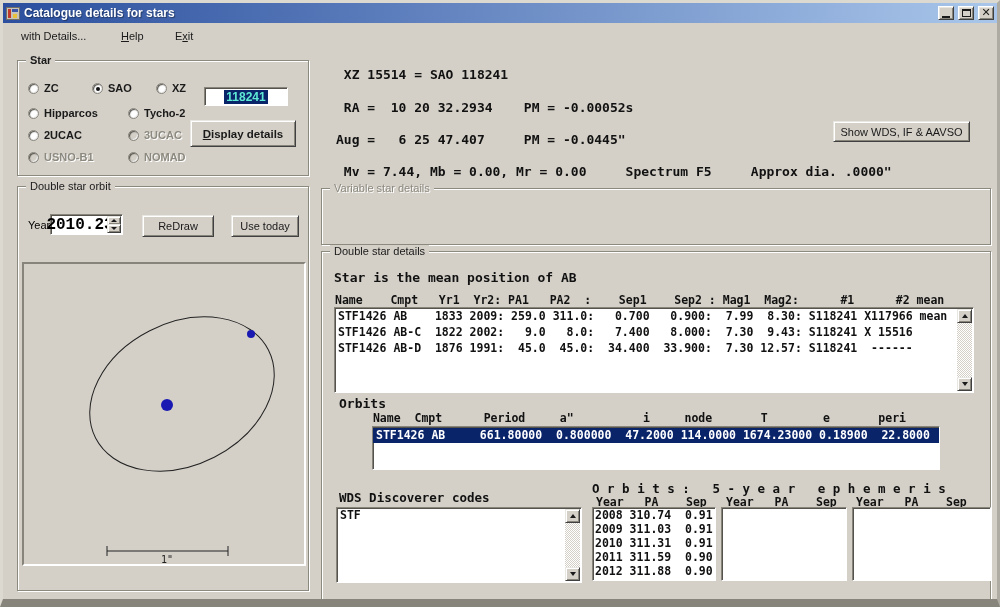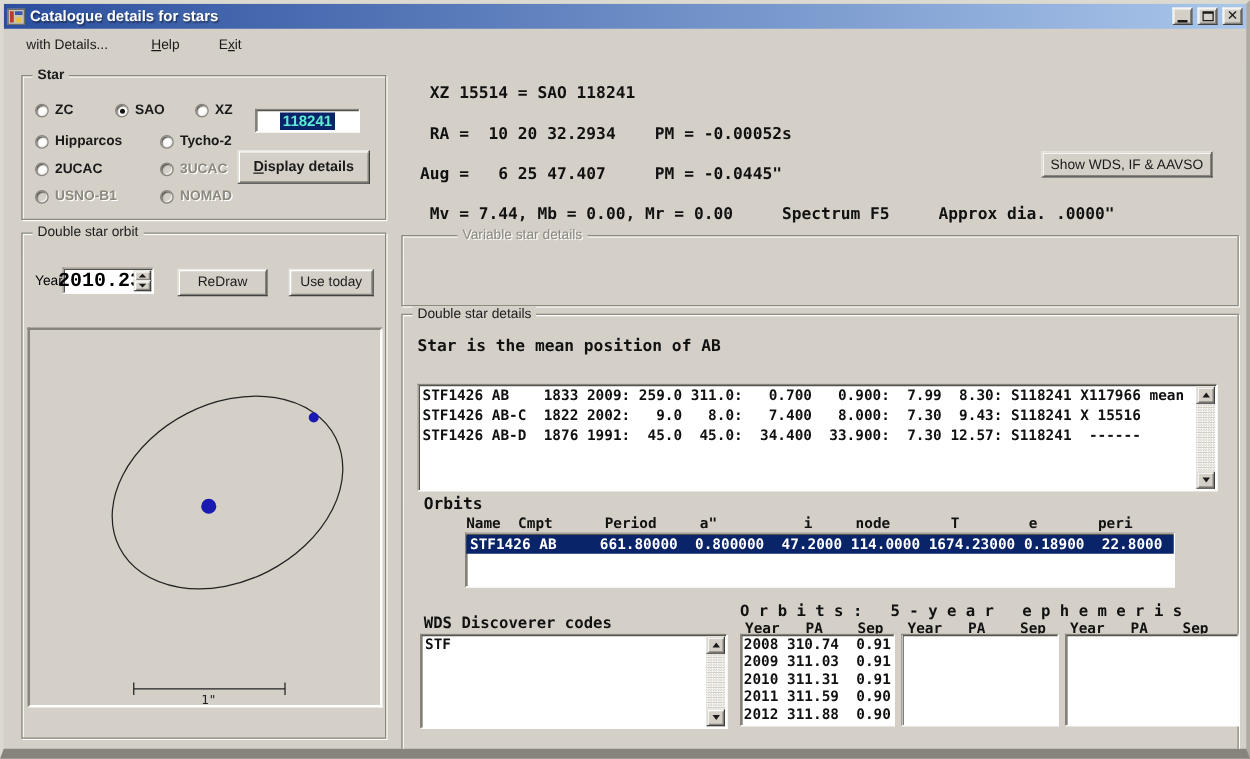--- a/index.html
+++ b/index.html
@@ -213,27 +213,28 @@
         <circle cx="227" cy="70" r="4" fill="#1a1ab2"></circle>
         <line x1="83" y1="287" x2="204" y2="287" stroke="#222" stroke-width="1"></line>
         <line x1="83" y1="282" x2="83" y2="292" stroke="#222" stroke-width="1"></line>
         <line x1="204" y1="282" x2="204" y2="292" stroke="#222" stroke-width="1"></line>
         <text x="143" y="299" text-anchor="middle" font-family="DejaVu Sans Mono, monospace" font-size="10" fill="#222"><tspan>1"</tspan></text>
       </svg>
     </div>
   </div>
 
   <div class="group" style="left:318px; top:185px; width:670px; height:57px;">
-    <span class="glabel" style="color:#8c897f; text-shadow:1px 1px 0 #fff;margin-left:36px;">Variable star details</span>
+    <span class="glabel" style="color:#8c897f; text-shadow:1px 1px 0 #fff;">Variable star details</span>
   </div>
 
   <div class="group" style="left:318px; top:248px; width:670px; height:440px;">
     <span class="glabel">Double star details</span>
 
     <pre class="mono m13" style="position:absolute; left:12px; top:18px;">Star is the mean position of AB</pre>
+    <pre class="mono m11" style="position:absolute; left:13px; top:41px;">Name    Cmpt   Yr1  Yr2: PA1   PA2  :    Sep1    Sep2 : Mag1  Mag2:      #1      #2 mean</pre>
 
     <div class="listbox sunken" style="left:12px; top:55px; width:640px; height:86px;">
       <div class="listrow mono m11">STF1426 AB    1833 2009: 259.0 311.0:   0.700   0.900:  7.99  8.30: S118241 X117966 mean</div>
       <div class="listrow mono m11">STF1426 AB-C  1822 2002:   9.0   8.0:   7.400   8.000:  7.30  9.43: S118241 X 15516</div>
       <div class="listrow mono m11">STF1426 AB-D  1876 1991:  45.0  45.0:  34.400  33.900:  7.30 12.57: S118241  ------</div>
       <div class="vsb">
         <div class="sb-btn raised" style="top:0;">
             <span class="tri-up"></span>
           </div>
         <div class="sb-btn raised" style="bottom:0;">

